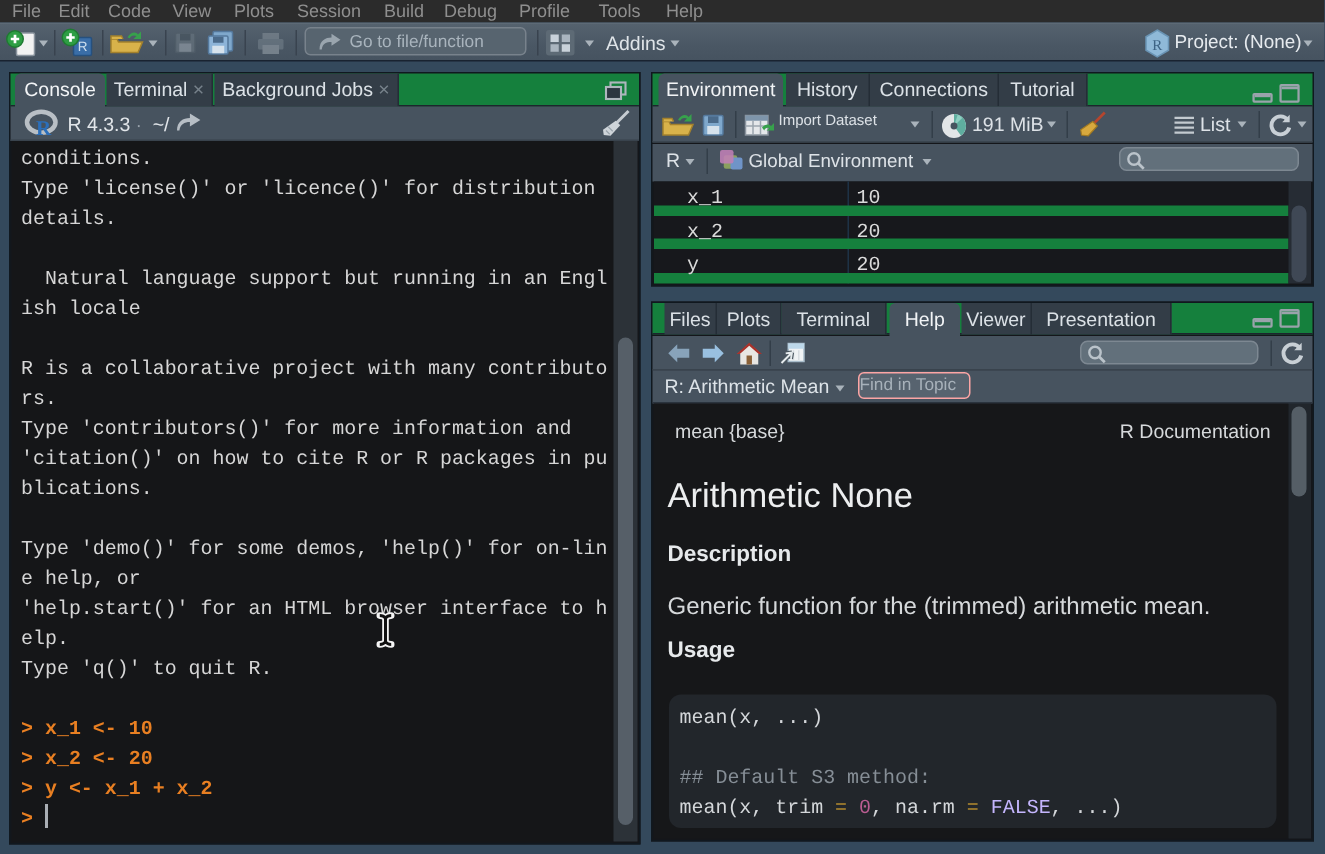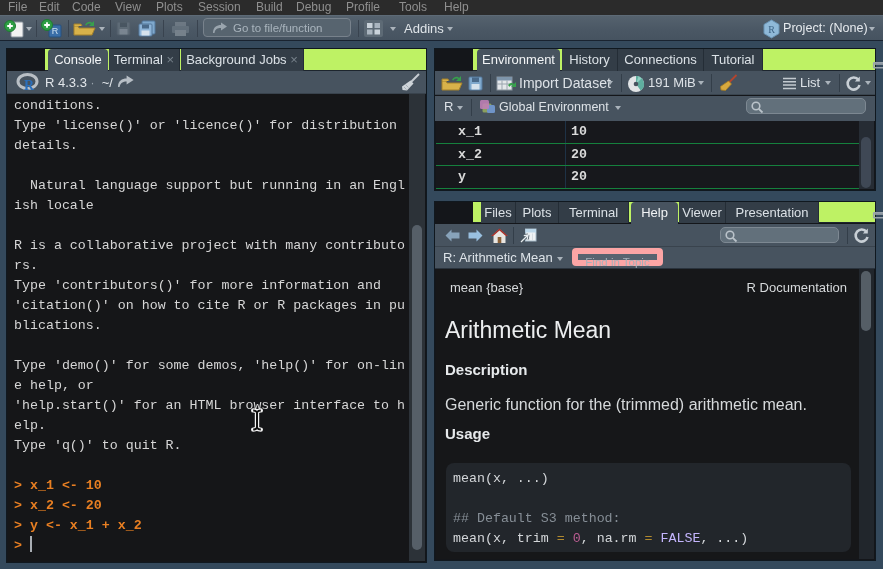--- a/index.html
+++ b/index.html
@@ -18,42 +18,42 @@
   background:linear-gradient(#55626e,#4a5764 60%,#465360);
   border-top:1px solid #5d6a76; border-bottom:1px solid #192330; }
 .tsep { position:absolute; top:4px; width:1px; height:17px; background:#39434f; }
 #gotobox { position:absolute; left:203px; top:2px; width:148px; height:19px;
   background:#57646f; border:1px solid #78828c; border-radius:4px;
   color:#a9b4bd; font-size:11.5px; line-height:17px; }
 #gotobox .gtxt{ position:absolute; left:29px; top:1px; }
 
 
 .panel { position:absolute; background:#14161a; border:1px solid #10181f; }
-.tabbar { position:absolute; left:0; top:0; right:0; height:22px; background:#bef264; border-bottom:1px solid #1d252e;margin-left:38px; }
+.tabbar { position:absolute; left:0; top:0; right:0; height:22px; background:#15803d; border-bottom:1px solid #1d252e; }
 .tab { position:absolute; top:0; height:22px; background:#333d47; border-right:1px solid #242d36; color:#dbe1e6; font-size:13px; line-height:22px; text-align:center; }
 .tab.active { background:#47535f; border-radius:4px 4px 0 0; color:#f2f4f6; height:23px; z-index:3; border-right:none; }
 .toolrow { position:absolute; left:0; right:0; background:#47535f; }
 .vsep { position:absolute; width:1px; background:#333e49; }
 .searchbox { position:absolute; height:16px; background:#62707b; border:1px solid #7d8892; border-radius:5px; }
 .dda { display:inline-block; width:0; height:0; border-left:3.5px solid transparent; border-right:3.5px solid transparent; border-top:4px solid #aab3bb; vertical-align:middle; }
 
 
 #conpanel { left:6px; top:48px; width:421px; height:515px; }
 #conhead { top:22px; height:23px; border-bottom:1px solid #39434d; }
 #console { position:absolute; left:1px; top:45px; right:17px; bottom:1px; background:#151618; color:#d6d6d6; font-size:13.3px; line-height:20px; white-space:pre; padding:2px 0 0 6px; }
 #conscroll { position:absolute; top:45px; right:1px; bottom:1px; width:16px; background:#2c3238; }
 #conthumb { position:absolute; left:3px; width:10px; border-radius:5px; background:#565f68; }
 .orange { color:#e87f22;font-weight:bold; }
 
 
 #envpanel { left:434px; top:48px; width:442px; height:143px; }
 #envtool1 { top:22px; height:24px; border-bottom:1px solid #3a454f; }
 #envtool2 { top:47px; height:25px; }
 #envtable { position:absolute; left:1px; top:72px; right:16px; bottom:1px; background:#17181c; }
-.envrow { position:absolute; left:0; right:0; height:22.5px; border-bottom:1px solid #15803d; color:#dadada; font-size:13.3px; line-height:22px;font-weight:bold; }
+.envrow { position:absolute; left:0; right:0; height:22.5px; border-bottom:7px solid #15803d; color:#dadada; font-size:13.3px; line-height:22px; }
 #envscroll { position:absolute; top:72px; right:1px; bottom:1px; width:15px; background:#262c34; }
 #envthumb { position:absolute; left:2px; width:10px; border-radius:5px; background:#3f4855; }
 
 
 #helppanel .tabbar { height:21px; }
 #helppanel .tab { height:21px; line-height:21px; }
 #helppanel .tab.active { height:22px; }
 #helppanel { left:434px; top:201px; width:442px; height:360px; }
 #helptool1 { top:22px; height:23px; border-bottom:1px solid #39434d; }
 #helptool2 { top:45px; height:22px; border-bottom:1px solid #2a333d; }
@@ -241,21 +241,21 @@
       <rect x="3.5" y="8" width="8" height="5.5" fill="#d6e2ec"></rect>
     </svg>
     <div class="vsep" style="left:55px;top:3px;height:18px"></div>
 
     <svg style="left:61px;top:5px" width="22" height="16">
       <rect x="1" y="1" width="15" height="13" fill="#e4e7ea" stroke="#8a949e"></rect>
       <rect x="1" y="1" width="15" height="3.5" fill="#7e95ab"></rect>
       <path d="M1 8 L16 8 M6 4.5 L6 14 M11 4.5 L11 14" stroke="#9aa5ae" stroke-width="1"></path>
       <path d="M12 9 C14 6.5 17 6.5 18 8 L20 6 L20 11 L15 11 L17 9.5 C15.5 8.8 14 9.5 13.5 11 Z" fill="#37a14c"></path>
     </svg>
-    <span style="position:absolute;left:84px;top:4px;font-size:14px;color:#dde2e7">Import Dataset</span>
+    <span style="position:absolute;left:84px;top:4px;font-size:10px;color:#dde2e7">Import Dataset</span>
     <span class="dda" style="position:absolute;left:172px;top:10px"></span>
     <div class="vsep" style="left:186px;top:3px;height:18px"></div>
 
     <svg style="left:192px;top:4px" width="18" height="18">
       <circle cx="9" cy="9" r="8" fill="#e2e5e7"></circle>
       <path d="M9 9 L9 1 A8 8 0 0 1 13.7 15.5 Z" fill="#5fae9f"></path>
       <path d="M9 9 L11.5 1.4 A8 8 0 0 1 14.5 3.6 Z" fill="#8ecfc2"></path>
       <circle cx="9" cy="9" r="2.3" fill="#47535f"></circle>
     </svg>
     <span style="position:absolute;left:213px;top:4px;font-size:13px;color:#dde2e7">191 MiB</span>
@@ -367,26 +367,26 @@
     <div class="vsep" style="left:412px;top:3px;height:17px"></div>
 
     <svg style="left:418px;top:3px" width="17" height="17">
       <path d="M13.5 5 A6 6 0 1 0 14.5 10" fill="none" stroke="#c8cfd5" stroke-width="2.6"></path>
       <path d="M14.8 1.5 L14.8 6.5 L9.8 6.5 Z" fill="#c8cfd5"></path>
     </svg>
   </div>
   <div class="toolrow" id="helptool2">
     <span style="position:absolute;left:8px;top:3px;font-size:13px;color:#dde3e8">R: Arithmetic Mean</span>
     <span class="dda" style="position:absolute;left:122px;top:10px"></span>
-    <div style="position:absolute;left:137px;top:1px;width:91px;height:18px;background:#57636f;border:6px solid #fca5a5;border-radius:4px;color:#a7b1ba;font-size:11.5px;line-height:16px;text-align:center">Find in Topic</div>
+    <div style="position:absolute;left:137px;top:1px;width:75px;height:18px;background:#57636f;border:1px solid #fca5a5;border-radius:4px;color:#a7b1ba;font-size:11.5px;line-height:16px;text-align:left">Find in Topic</div>
   </div>
   <div id="helpbody">
     <div style="position:absolute;left:14px;top:11px;font-size:13px">mean {base}</div>
     <div style="position:absolute;right:12px;top:11px;font-size:13px">R Documentation</div>
-    <div style="position:absolute;left:9px;top:48px;font-size:23px;color:#eceeef">Arithmetic Mean</div>
+    <div style="position:absolute;left:9px;top:48px;font-size:23px;color:#eceeef">Arithmetic None</div>
     <div style="position:absolute;left:9px;top:92px;font-size:15px;font-weight:bold;color:#e6e9eb">Description</div>
     <div style="position:absolute;left:9px;top:127px;font-size:16px">Generic function for the (trimmed) arithmetic mean.</div>
     <div style="position:absolute;left:9px;top:156px;font-size:15px;font-weight:bold;color:#e6e9eb">Usage</div>
     <div id="codeblock" class="mono">mean(x, ...)
 
 <span class="cmt">## Default S3 method:</span>
 mean(x, trim <span class="eq">=</span> <span class="num">0</span>, na.rm <span class="eq">=</span> <span class="kw">FALSE</span>, ...)</div>
   </div>
   <div id="helpscroll">
       <div id="helpthumb" style="top:2px;height:60px"></div>

